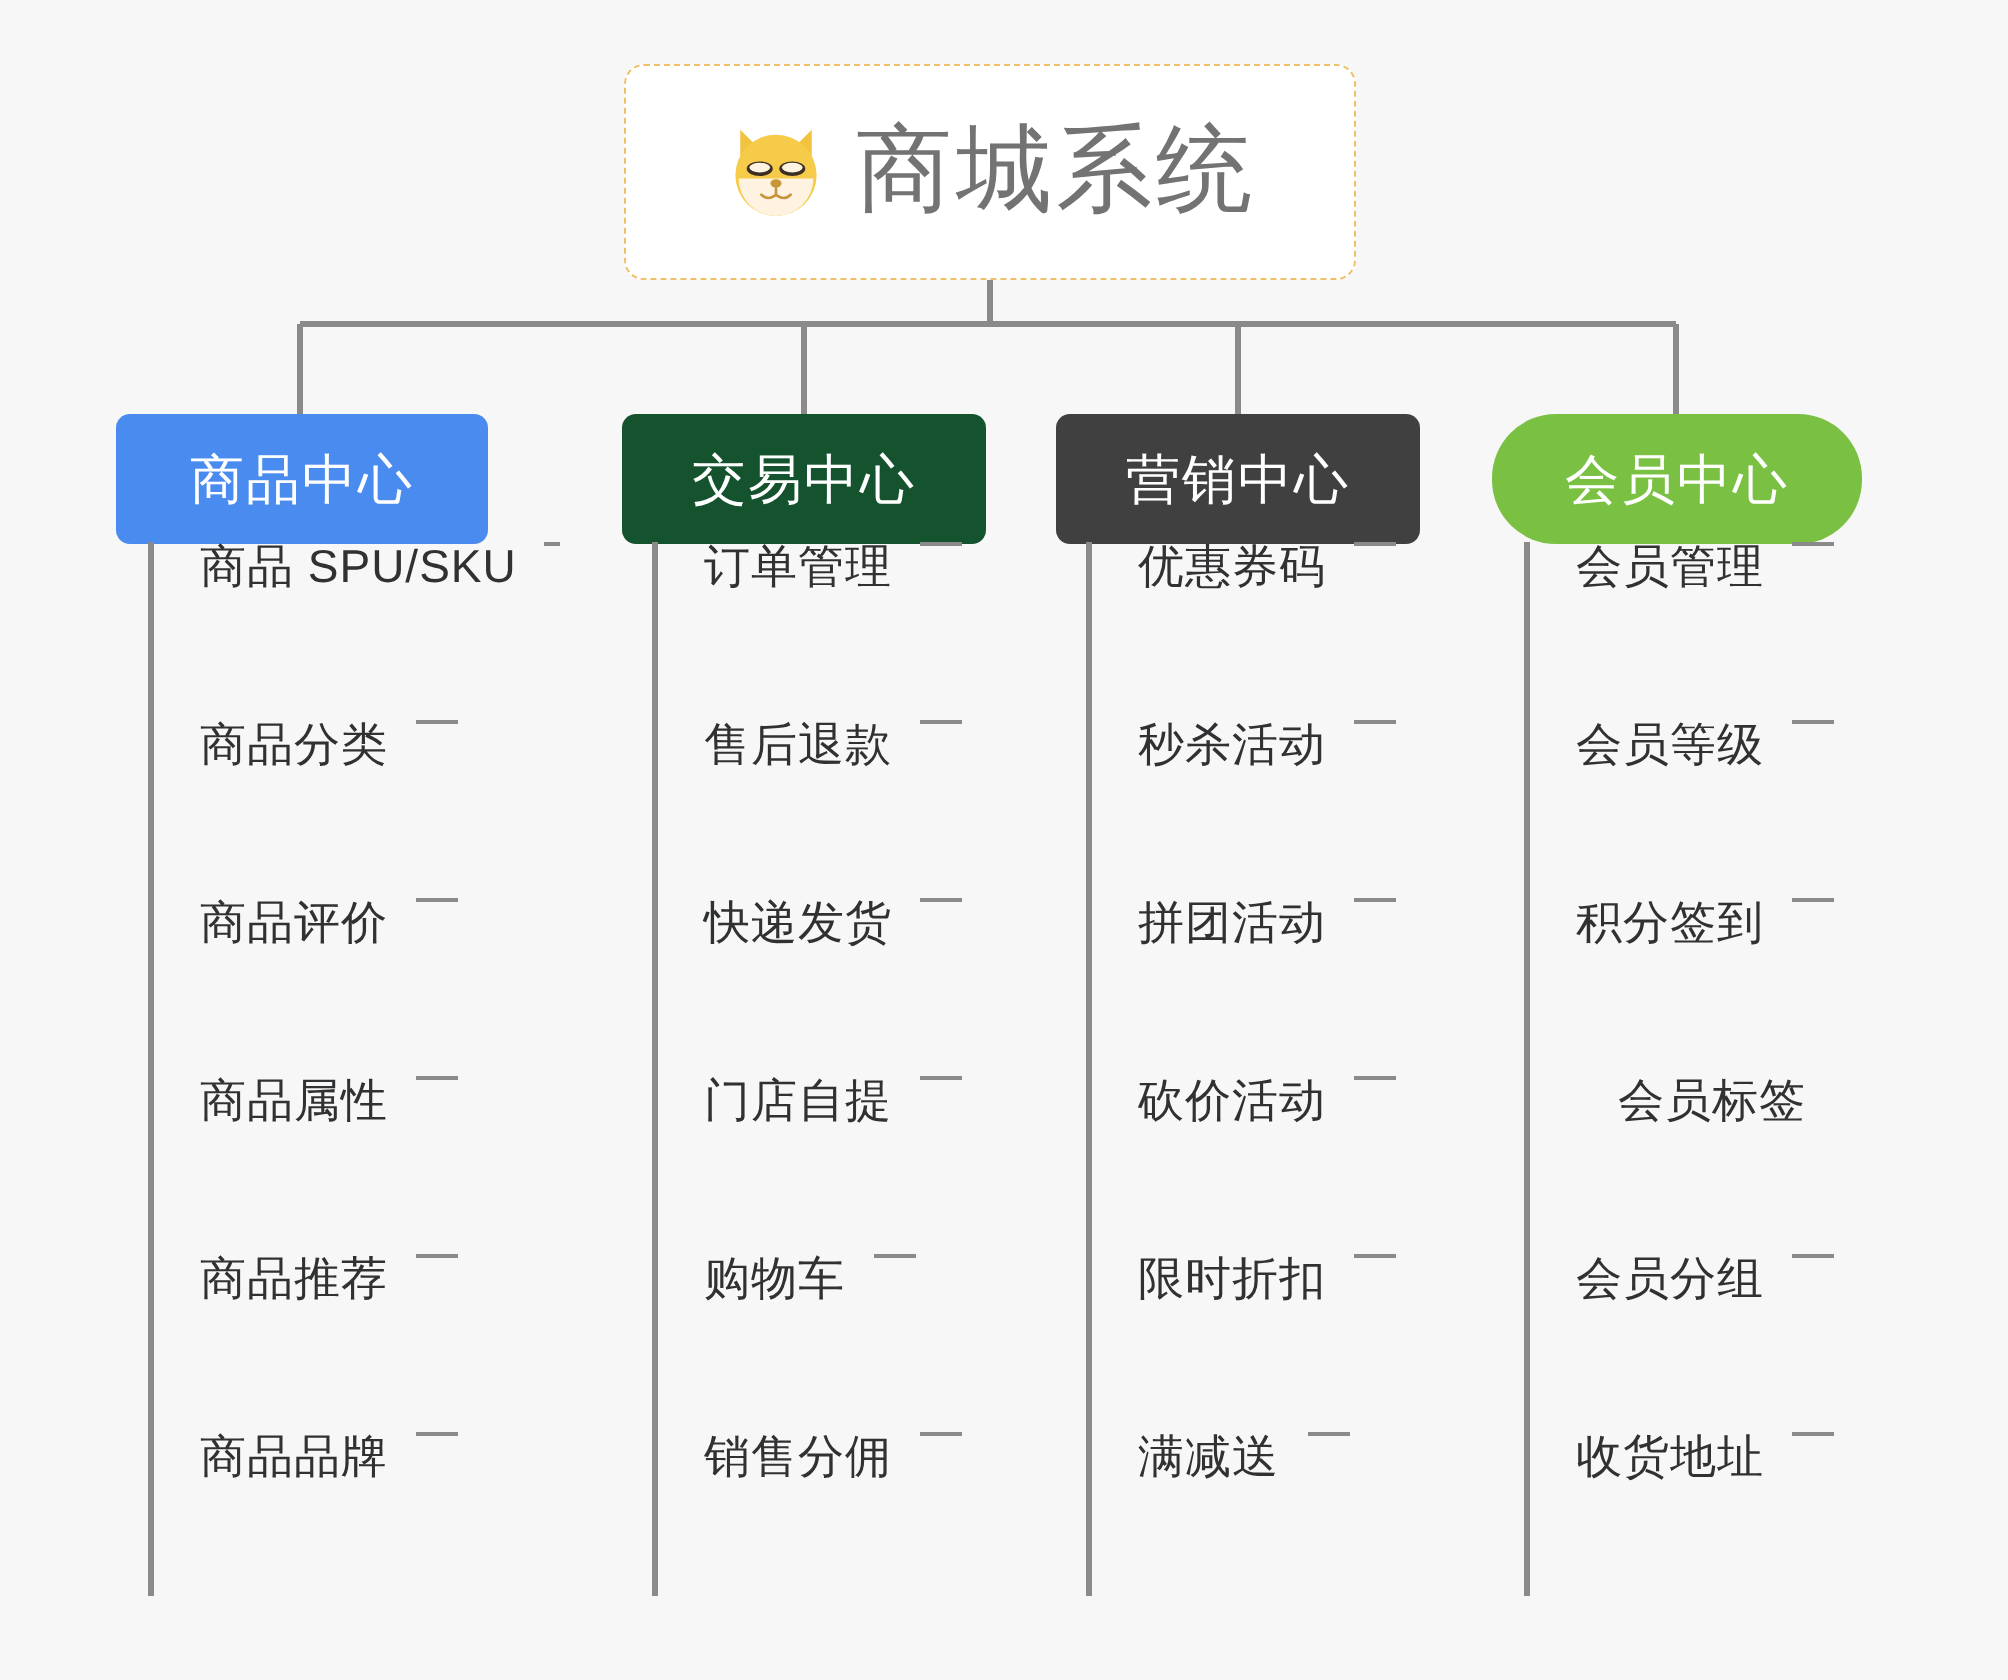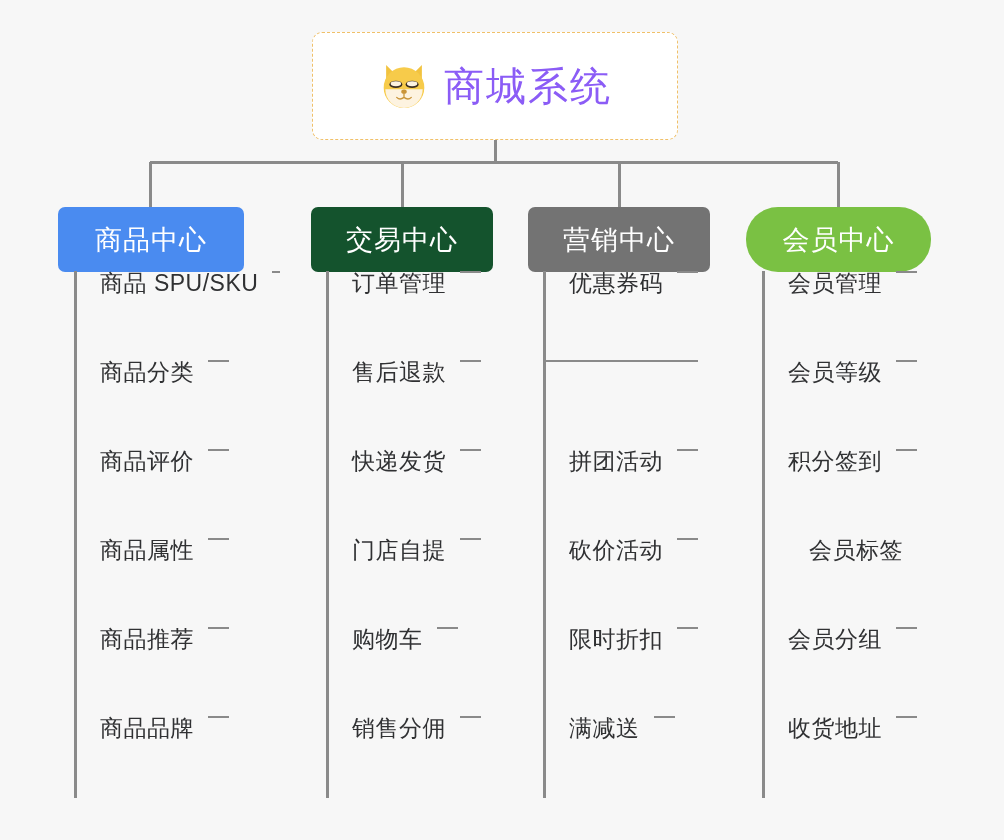--- a/index.html
+++ b/index.html
@@ -50,23 +50,23 @@
     justify-content: center;
     gap: 14px;
   }
   .root-emoji {
     width: 52px;
     height: 52px;
     display: block;
     flex: none;
   }
   .root-title {
-    font-size: 40px;
+    font-size: 48px;
     line-height: 1;
-    color: #8b5cf6;
+    color: #737373;
     letter-spacing: 2px;
     white-space: nowrap;
   }
 
   
   .branch-node {
     position: absolute;
     height: 65px;
     border-radius: 7px;
     display: flex;
@@ -198,30 +198,31 @@
         </div>
         <div class="leaf-item" style="top: 356px; height: 82px; width: 132px;">
           <div class="leaf-label">购物车</div>
           <div class="leaf-underline" style="width: 132px; background: rgb(138, 138, 138);"></div>
         </div>
         <div class="leaf-item" style="top: 445px; height: 82px; width: 155px;">
           <div class="leaf-label">销售分佣</div>
           <div class="leaf-underline" style="width: 155px; background: rgb(138, 138, 138);"></div>
         </div>
       </div>
-      <div class="branch-node" style="left: 528px; top: 207px; width: 182px; background: #737373;">
+      <div class="branch-node" style="left: 528px; top: 207px; width: 182px; background: #404040;">
         <span>营销中心</span>
       </div>
       <div class="leaf-column" style="left: 543px;">
         <div class="leaf-spine" style="height: 527px;"></div>
         <div class="leaf-item" style="top: 0px; height: 82px; width: 155px;">
           <div class="leaf-label">优惠券码</div>
           <div class="leaf-underline" style="width: 155px; background: rgb(138, 138, 138);"></div>
         </div>
         <div class="leaf-item" style="top: 89px; height: 82px; width: 155px;">
+          <div class="leaf-label">秒杀活动</div>
           <div class="leaf-underline" style="width: 155px; background: rgb(138, 138, 138);"></div>
         </div>
         <div class="leaf-item" style="top: 178px; height: 82px; width: 155px;">
           <div class="leaf-label">拼团活动</div>
           <div class="leaf-underline" style="width: 155px; background: rgb(138, 138, 138);"></div>
         </div>
         <div class="leaf-item" style="top: 267px; height: 82px; width: 155px;">
           <div class="leaf-label">砍价活动</div>
           <div class="leaf-underline" style="width: 155px; background: rgb(138, 138, 138);"></div>
         </div>

